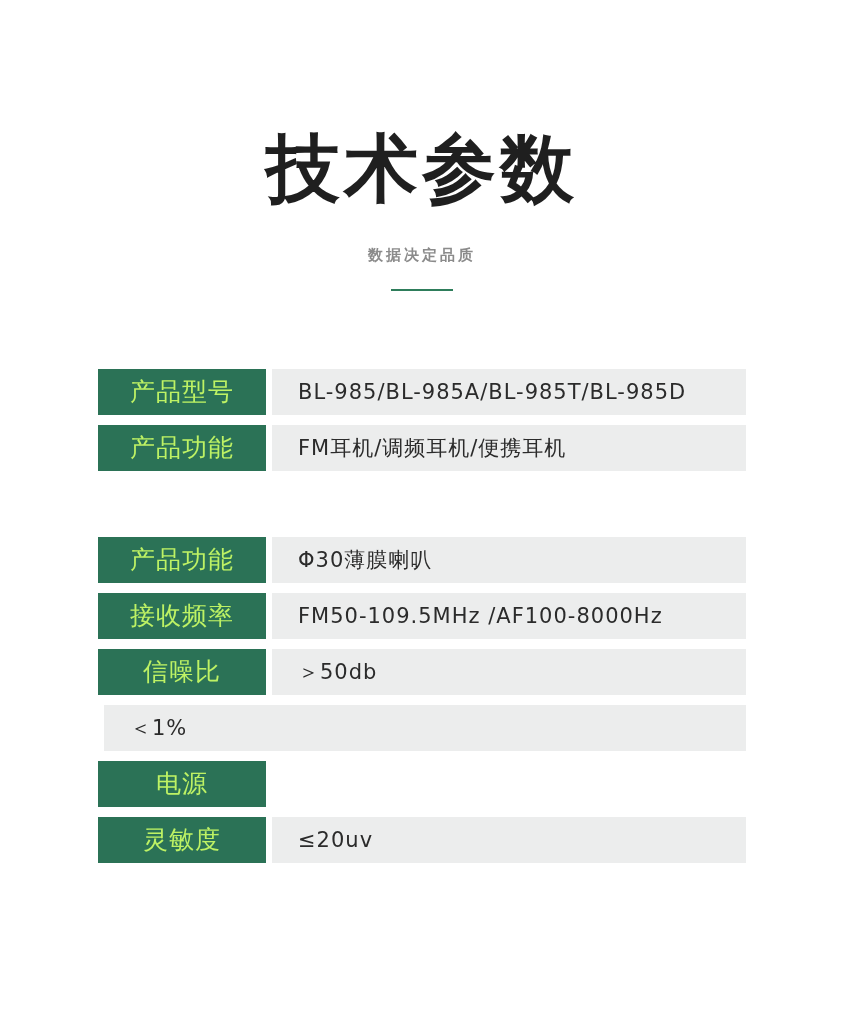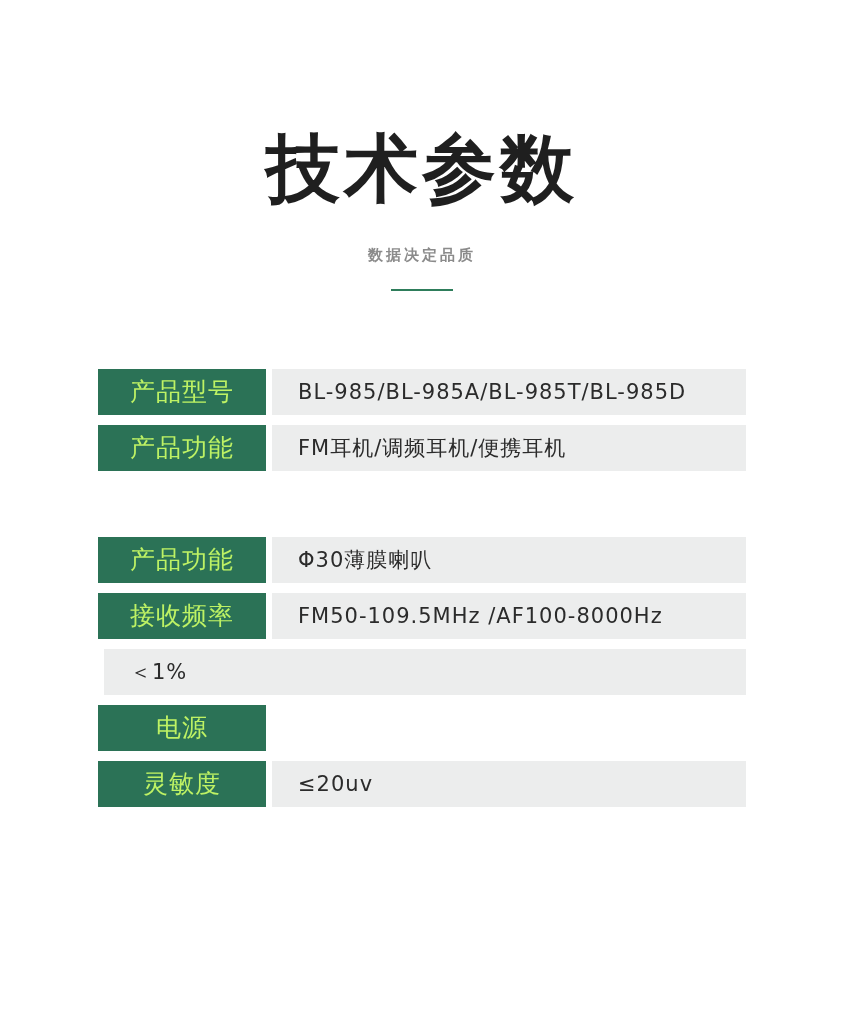--- a/index.html
+++ b/index.html
@@ -112,20 +112,24 @@
     <div class="spec-row">
       <div class="spec-label">产品功能</div>
       <div class="spec-value">Φ30薄膜喇叭</div>
     </div>
 
     <div class="spec-row">
       <div class="spec-label">接收频率</div>
       <div class="spec-value">FM50-109.5MHz /AF100-8000Hz</div>
     </div>
 
+    <div class="spec-row">
+      <div class="spec-label">信噪比</div>
+      <div class="spec-value">＞50db</div>
+    </div>
 
     <div class="spec-row">
       <div class="spec-value">＜1%</div>
     </div>
 
     <div class="spec-row">
       <div class="spec-label">电源</div>
     </div>
 
     <div class="spec-row">

